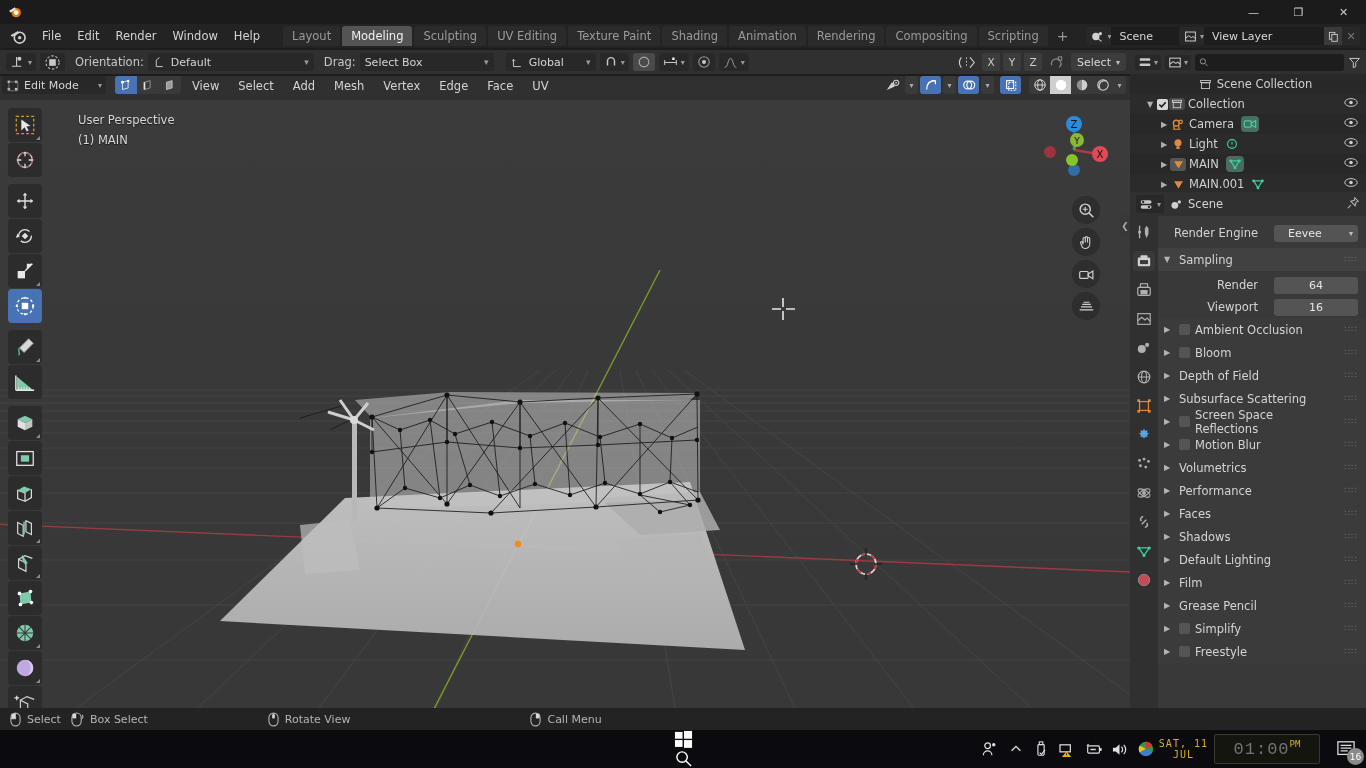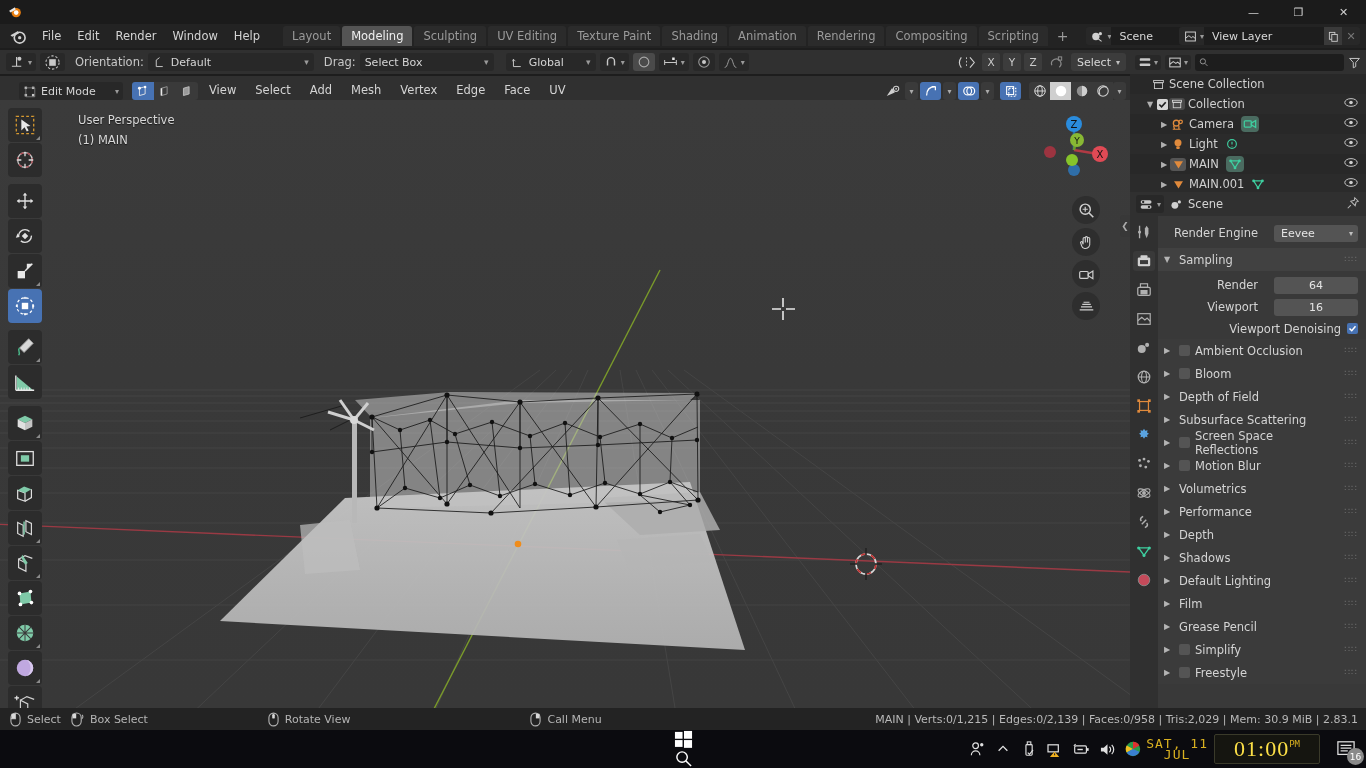--- a/index.html
+++ b/index.html
@@ -74,21 +74,21 @@
     font-size:10.5px; display:flex; align-items:center; justify-content:center;
   }
   .opt-drop {
     height:18px; background:#3c3c3c; border-radius:3px; padding:0 6px; color:#d8d8d8;
     font-size:11px; display:flex; align-items:center; gap:5px;
   }
 
   
   .vpheader {
     position:absolute; left:0; top:76px; width:1130px; height:24px;
-    background:#303030; display:flex; align-items:flex-end; padding-left:19px; gap:3px;
+    background:#303030; display:flex; align-items:flex-start; padding-left:2px; gap:3px;
   }
   .mode-drop {
     height:18px; background:#282828; border-radius:3px; display:flex; align-items:center;
     padding:0 4px; gap:5px; color:#d4d4d4; font-size:11px; min-width:104px;
   }
   .sel-modes { display:flex; margin-left:6px; }
   .sel-mode {
     width:22px; height:18px; background:#3a3a3a; display:flex; align-items:center; justify-content:center;
   }
   .sel-mode:first-child { border-radius:3px 0 0 3px; }
@@ -201,21 +201,21 @@
   .tb-ico { width:48px; height:38px; display:flex; align-items:center; justify-content:center; position:relative; }
   .tb-ico.active::after {
     content:''; position:absolute; bottom:0; left:6px; right:6px; height:2px; background:#6fb3e0;
   }
   .tray { position:absolute; right:0; display:flex; align-items:center; height:38px; }
   .tray-ico { width:26px; height:38px; display:flex; align-items:center; justify-content:center; }
   .clockwidget {
     width:106px; height:30px; background:#151510; border:1px solid #3a3a2a; border-radius:2px;
     display:flex; align-items:center; justify-content:center; margin:0 6px;
   }
-  .clockdate { color:#d8b020; font-size:13px; font-family:"DejaVu Sans Mono", monospace; line-height:11px; text-align:center; letter-spacing:1px;}
+  .clockdate { color:#d8b020; font-size:10px; font-family:"DejaVu Sans Mono", monospace; line-height:11px; text-align:center; letter-spacing:1px;}
   .notif { width:40px; height:38px; display:flex; align-items:center; justify-content:center; position:relative; }
   .badge {
     position:absolute; right:2px; bottom:3px; width:17px; height:17px; border-radius:50%;
     background:#8a8a8a; color:#fff; font-size:9px; display:flex; align-items:center; justify-content:center;
   }
 </style>
 </head>
 <body>
 
 <div class="app">
@@ -831,21 +831,21 @@
           </svg>
         <input style="background: transparent; border: 0px; outline: 0px; color: rgb(208, 208, 208); font-size: 10px; width: 100%; font-family: &quot;DejaVu Sans&quot;, sans-serif;" placeholder="">
       </div>
       <svg width="13" height="13" viewBox="0 0 16 16">
           <path d="M2 3 h12 l-4.5 5 v5 l-3 1.5 v-6.5z" fill="none" stroke="#c8c8c8" stroke-width="1.2"></path>
         </svg>
     </div>
 
     <div class="ol-rows">
 
-      <div class="ol-row" style="padding-left:8px;">
+      <div class="ol-row" style="padding-left:8px;justify-content:center;">
         <span class="tri"></span>
         <span class="ol-icon">
           <svg width="13" height="13" viewBox="0 0 16 16">
               <rect x="2" y="3" width="12" height="2.6" fill="none" stroke="#c8c8c8" stroke-width="1.1"></rect>
               <rect x="3" y="6" width="10" height="7" fill="none" stroke="#c8c8c8" stroke-width="1.1"></rect>
             </svg>
         </span>
         <span>Scene Collection</span>
       </div>
 
@@ -1087,46 +1087,38 @@
         <svg width="16" height="16" viewBox="0 0 18 18">
             <circle cx="9" cy="9" r="6.5" fill="#c44a5a"></circle>
             <circle cx="9" cy="9" r="6.5" fill="none" stroke="#8a8a8a" stroke-width="1"></circle>
           </svg>
       </div>
     </div>
 
     <div class="props-body">
       <div class="prow" style="margin-top:6px;">
         <span class="lbl" style="width:92px;">Render Engine</span>
-        <div class="pfield" style="flex:1;justify-content:flex-start;padding-left:7px;">
+        <div class="pfield" style="flex:1;justify-content:flex-start;padding-left:14px;">
           <span>Eevee</span>
           <span class="cv">▾</span>
         </div>
       </div>
 
       <div class="panel-hdr panel-open" style="margin-top:4px;">
         <span class="tri">▼</span>
         <span>Sampling</span>
         <span class="grip">∷∷</span>
       </div>
       <div class="prow" style="margin-top:3px;">
         <span class="lbl" style="width:92px;">Render</span>
         <div class="pfield" style="flex:1;">64</div>
       </div>
       <div class="prow">
         <span class="lbl" style="width:92px;">Viewport</span>
         <div class="pfield" style="flex:1;">16</div>
-      </div>
-      <div class="subrow">
-        <span style="font-size:11.5px;color:#d4d4d4;">Viewport Denoising</span>
-        <span class="cbox checked">
-          <svg width="9" height="9" viewBox="0 0 12 12">
-              <path d="M2 6 L5 9 L10 3" stroke="#fff" stroke-width="2" fill="none"></path>
-            </svg>
-        </span>
       </div>
 
       <div id="panel-list">
           <div class="panel-hdr panel-row">
             <span class="tri">▶</span>
             <span class="cbox"></span>
             <span>Ambient Occlusion</span>
             <span class="grip">∷∷</span>
           </div>
           <div class="panel-hdr panel-row">
@@ -1162,21 +1154,21 @@
             <span>Volumetrics</span>
             <span class="grip">∷∷</span>
           </div>
           <div class="panel-hdr panel-row">
             <span class="tri">▶</span>
             <span>Performance</span>
             <span class="grip">∷∷</span>
           </div>
           <div class="panel-hdr panel-row">
             <span class="tri">▶</span>
-            <span>Depth</span>
+            <span>Faces</span>
             <span class="grip">∷∷</span>
           </div>
           <div class="panel-hdr panel-row">
             <span class="tri">▶</span>
             <span>Shadows</span>
             <span class="grip">∷∷</span>
           </div>
           <div class="panel-hdr panel-row">
             <span class="tri">▶</span>
             <span>Default Lighting</span>
@@ -1232,21 +1224,20 @@
         </svg>
       <span>Rotate View</span>
     </div>
     <div class="sb-item" style="margin-left:180px;">
       <svg width="11" height="15" viewBox="0 0 12 16">
           <rect x="1" y="1" width="10" height="14" rx="5" fill="none" stroke="#b4b4b4" stroke-width="1.2"></rect>
           <path d="M6.4 1.8 h4 v5 h-4z" fill="#d8d8d8"></path>
         </svg>
       <span>Call Menu</span>
     </div>
-    <div class="sb-stats">MAIN | Verts:0/1,215 | Edges:0/2,139 | Faces:0/958 | Tris:2,029 | Mem: 30.9 MiB | 2.83.1</div>
   </div>
 
   <div class="taskbar">
     <div class="tb-ico">
       <svg width="19" height="19" viewBox="0 0 20 20">
           <rect x="1" y="2" width="8" height="7.2" fill="#fff"></rect>
           <rect x="10.5" y="1" width="8.5" height="8.2" fill="#fff"></rect>
           <rect x="1" y="10.6" width="8" height="7.2" fill="#fff"></rect>
           <rect x="10.5" y="10.6" width="8.5" height="8.2" fill="#fff"></rect>
         </svg>
@@ -1401,21 +1392,21 @@
             <path d="M10 2 a8 8 0 0 1 7 4 l-7 4z" fill="#e03030"></path>
             <path d="M3 6 a8 8 0 0 0 0 8 l7 -4z" fill="#f0c020"></path>
             <path d="M3 14 a8 8 0 0 0 14 -1 l-7 -3z" fill="#3a7fd0"></path>
           </svg>
       </div>
       <div class="clockdate">
         <div>SAT, 11</div>
         <div>JUL</div>
       </div>
       <div class="clockwidget">
-        <span style="color:#fde047;font-family:Liberation Serif, serif;font-size:22px;letter-spacing:1px;">01:00</span>
+        <span style="color:#737373;font-family:Liberation Mono, monospace;font-size:17px;letter-spacing:1px;">01:00</span>
         <span style="color:#d8b020;font-family:'DejaVu Sans Mono',monospace;font-size:9px;align-self:flex-start;margin-top:4px;">PM</span>
       </div>
       <div class="notif">
         <svg width="20" height="18" viewBox="0 0 22 20">
             <rect x="2" y="2" width="18" height="14" fill="none" stroke="#e0e0e0" stroke-width="1.4"></rect>
             <path d="M5 6 h12 M5 9 h12 M5 12 h8" stroke="#e0e0e0" stroke-width="1.3"></path>
           </svg>
         <span class="badge">16</span>
       </div>
     </div>

